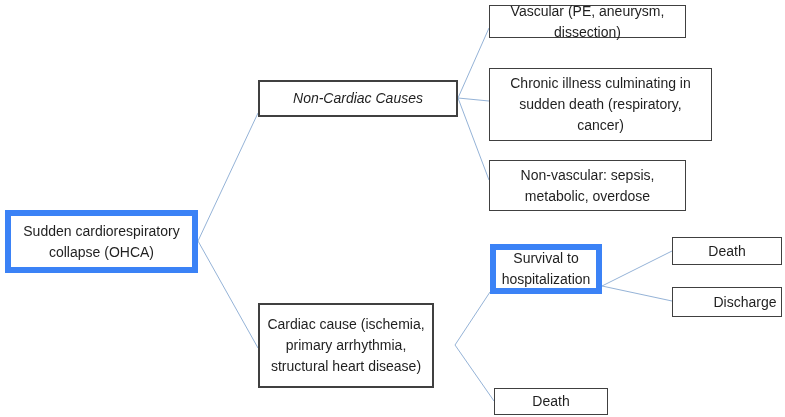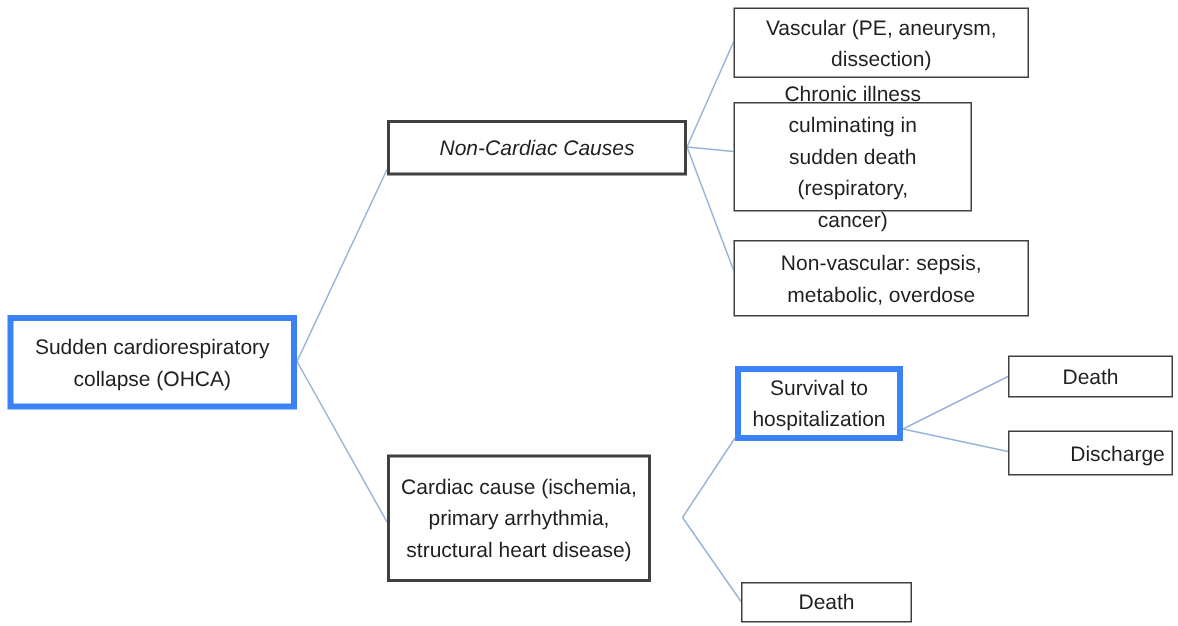--- a/index.html
+++ b/index.html
@@ -29,30 +29,30 @@
     display: flex;
     align-items: center;
     justify-content: center;
     text-align: center;
     color: #1f1f1f;
     font-size: 14px;
     line-height: 21px;
     white-space: pre-line;
   }
   
-  .node.gray  { border: 4px solid #3b82f6; justify-content: center; }
+  .node.gray  { border: 6px solid #3b82f6; justify-content: center; }
   
   .node.mid   { border: 2px solid #404040; }
   
   .node.thin  { border: 1.5px solid #404040; }
 
   .n-root        { left: 5px;   top: 210px; width: 193px; height: 63px; }
   .n-noncardiac  { left: 258px; top: 80px;  width: 200px; height: 37px; font-style: italic; }
-  .n-vascular    { left: 489px; top: 5px;   width: 197px; height: 47px; }
-  .n-chronic     { left: 489px; top: 68px;  width: 159px; height: 73px; }
+  .n-vascular    { left: 489px; top: 5px;   width: 197px; height: 33px; }
+  .n-chronic     { left: 489px; top: 68px;  width: 223px; height: 73px; }
   .n-nonvascular { left: 489px; top: 160px; width: 197px; height: 51px; }
   .n-cardiac     { left: 258px; top: 303px; width: 176px; height: 85px; }
   .n-survival    { left: 490px; top: 244px; width: 112px; height: 50px; }
   .n-death-top   { left: 672px; top: 237px; width: 110px; height: 28px; }
   .n-discharge   { left: 672px; top: 287px; width: 110px; height: 30px; padding-left: 36px; }
   .n-death-bot   { left: 494px; top: 388px; width: 114px; height: 27px; }
 </style>
 </head>
 <body>
 

